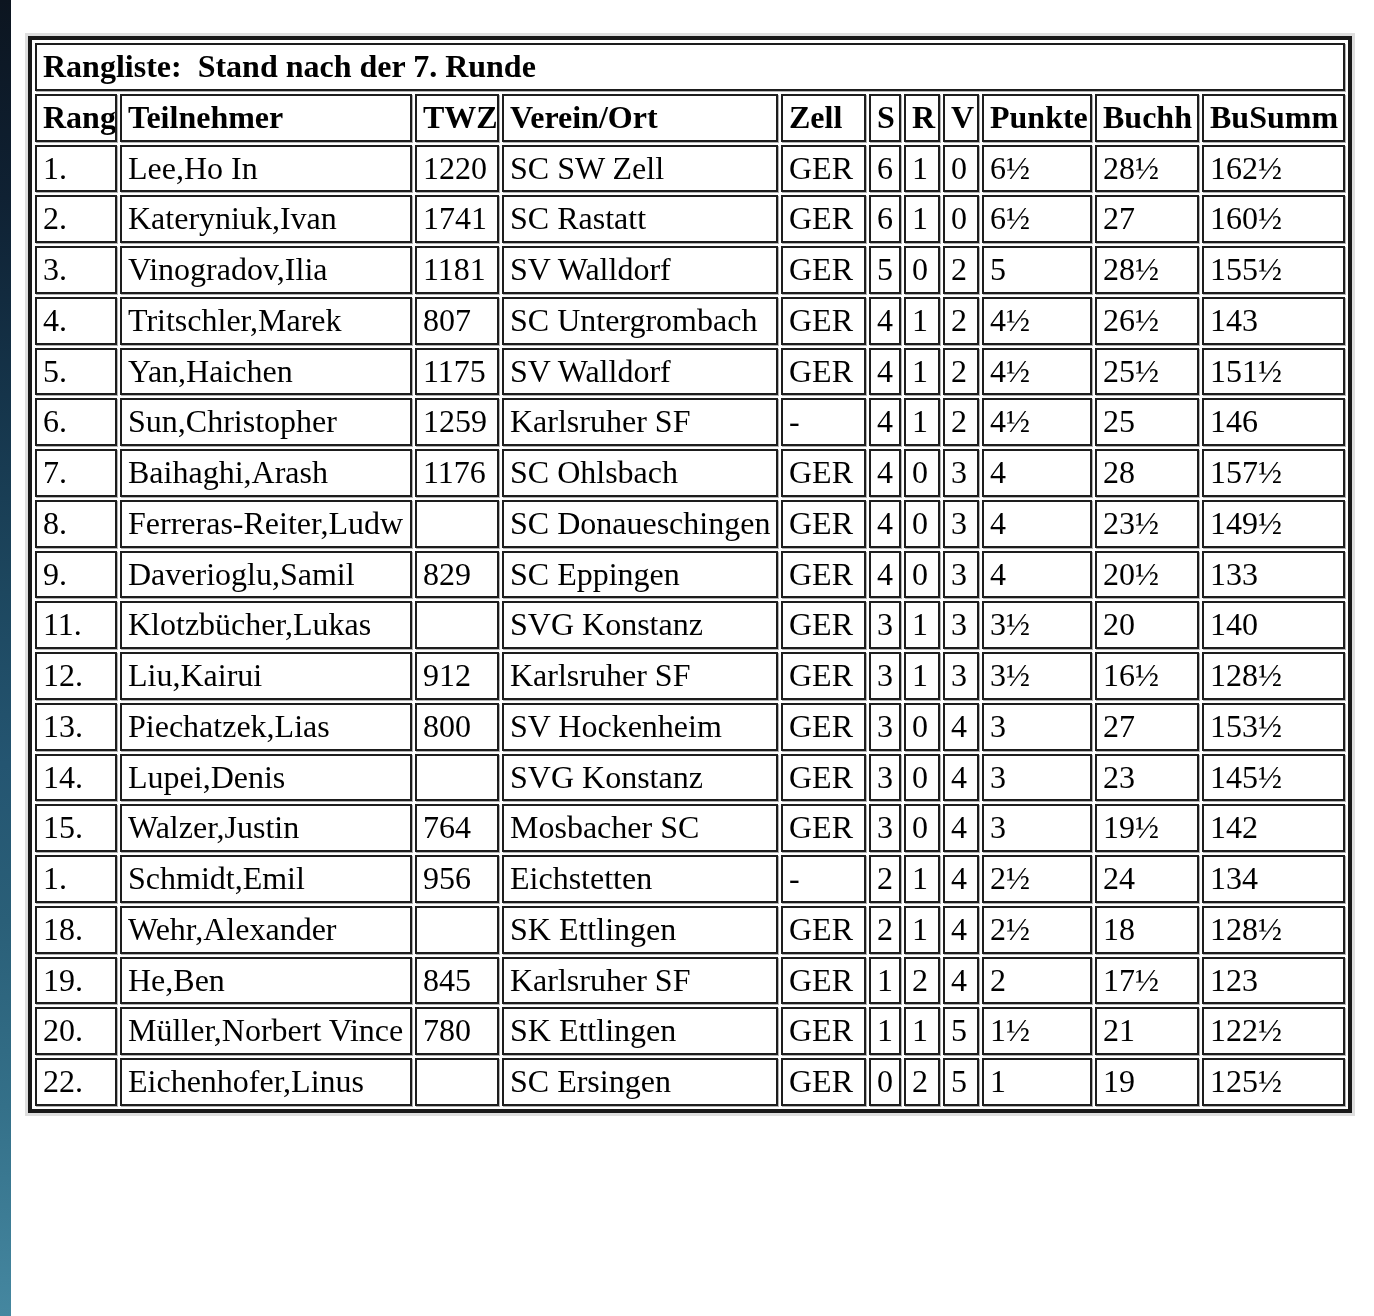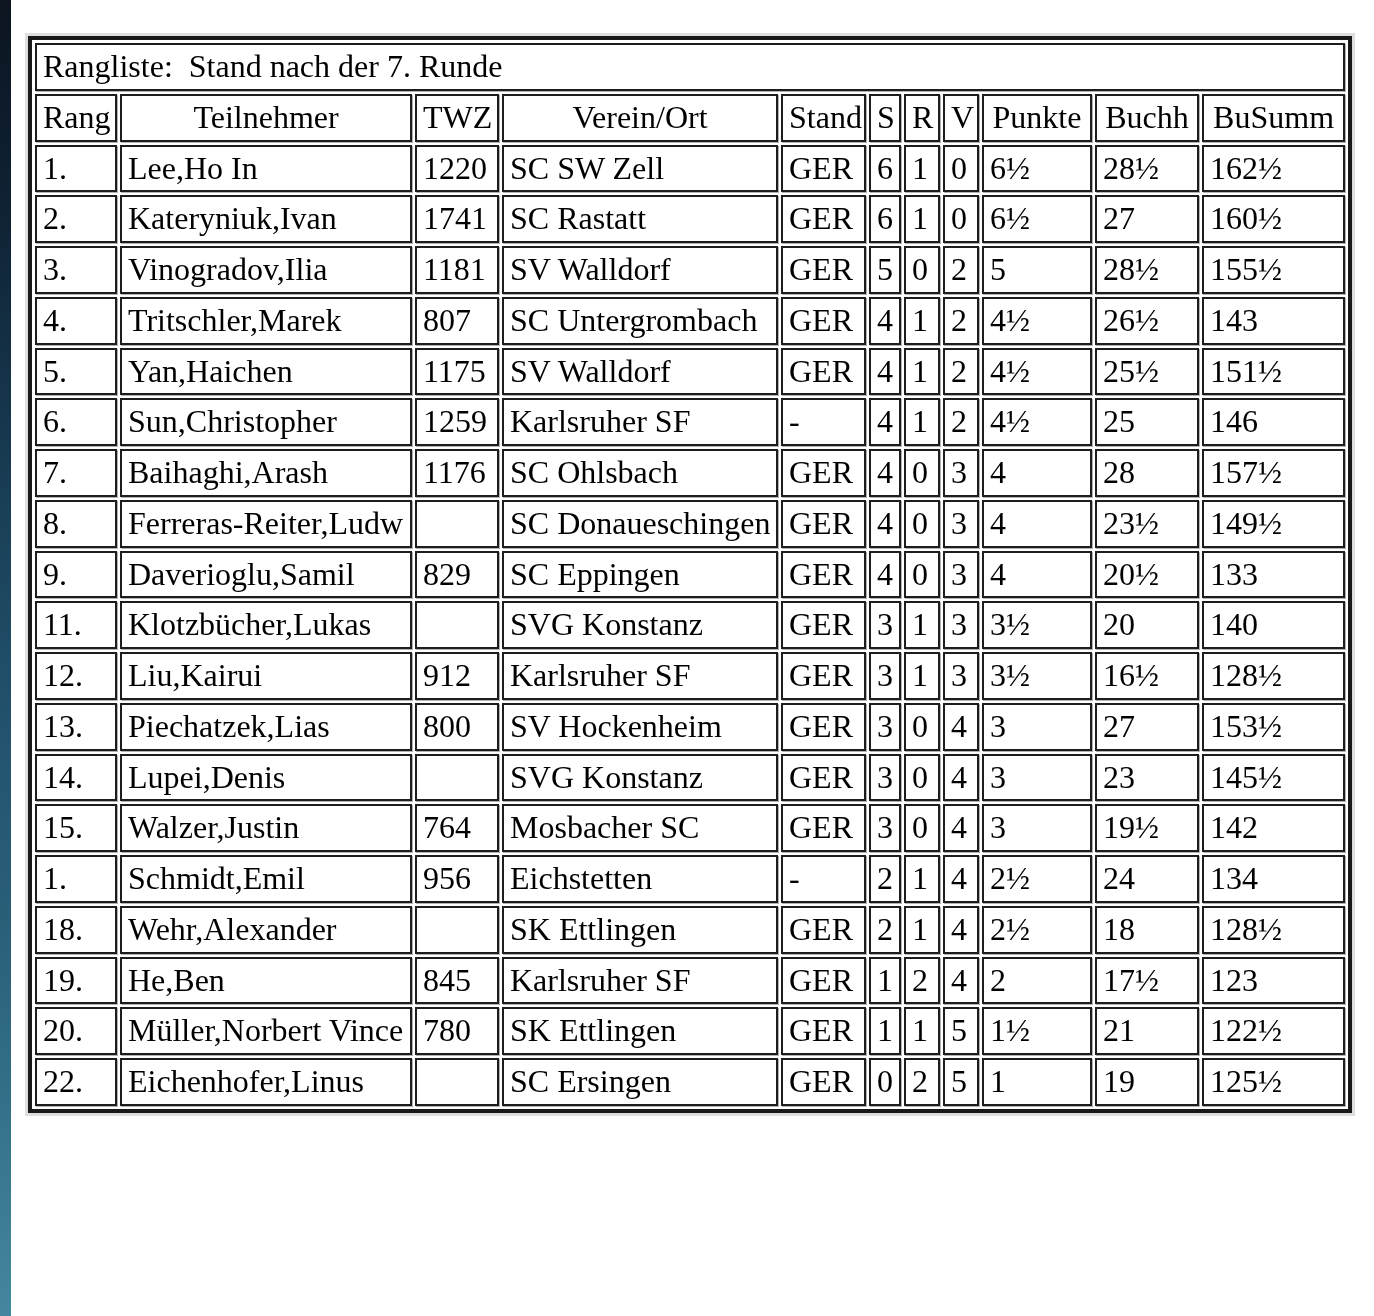--- a/index.html
+++ b/index.html
@@ -31,23 +31,23 @@
     box-sizing:border-box;
     border:2px solid #1d1d1d;
     box-shadow:1px 1px 0 #b3b3b3;
     background:#ffffff;
     padding:3px 6px;
     font-size:32px;
     line-height:1.18;
     white-space:nowrap;
     overflow:hidden;
   }
-  th { font-weight:normal; text-align:center; }
+  th { font-weight:bold; text-align:left; }
   td { font-weight:normal; text-align:left; }
-  .title-cell { text-align:left; font-weight:normal; }
+  .title-cell { text-align:left; font-weight:bold; }
 </style>
 </head>
 <body>
 
 <div class="desktop-strip"></div>
 
 <div class="page">
   <table class="rtable">
     <colgroup>
       <col style="width:82px">
@@ -64,21 +64,21 @@
     </colgroup>
     <tbody id="table-body">
       <tr>
         <td class="title-cell" colspan="11">Rangliste:&nbsp; Stand nach der 7. Runde</td>
       </tr>
       <tr id="header-row">
           <th>Rang</th>
           <th>Teilnehmer</th>
           <th>TWZ</th>
           <th>Verein/Ort</th>
-          <th>Stand</th>
+          <th>Zell</th>
           <th>S</th>
           <th>R</th>
           <th>V</th>
           <th>Punkte</th>
           <th>Buchh</th>
           <th>BuSumm</th>
         </tr>
     <tr>
           <td>1.</td>
           <td>Lee,Ho In</td>

